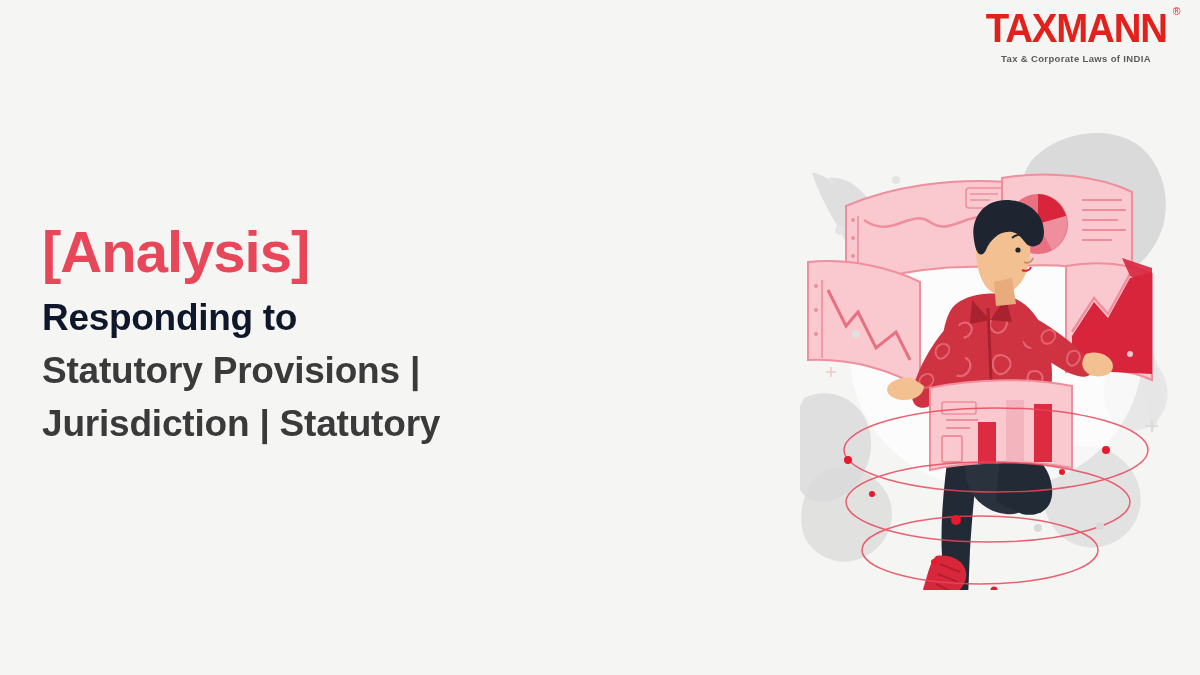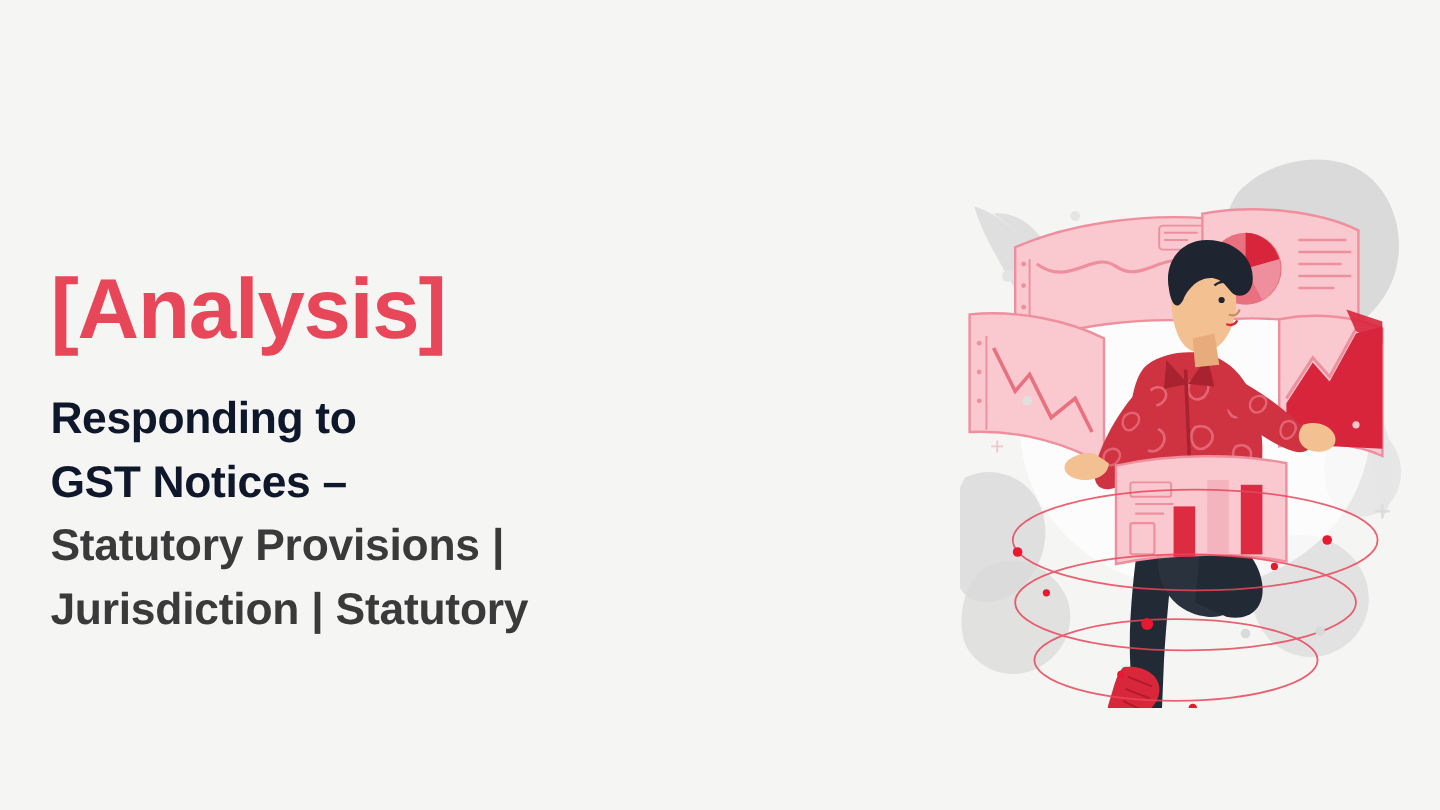--- a/index.html
+++ b/index.html
@@ -53,26 +53,26 @@
     white-space:nowrap;
   }
 
   
   #text-block {
     position:absolute;
     left:42px; top:222px;
     width:640px;
   }
   #headline {
-    font-size:71px;
+    font-size:58px;
     font-weight:bold;
     color:#e8475a;
     letter-spacing:-1px;
     line-height:1.05;
-    margin-bottom:25px;
+    margin-bottom:8px;
   }
   .sub-strong {
     font-size:37px;
     font-weight:bold;
     color:#0f172a;
     line-height:1.44;
     letter-spacing:-0.3px;
   }
   .sub-light {
     font-size:37px;
@@ -88,25 +88,31 @@
     right:10px; top:120px;
     width:390px; height:470px;
   }
   #illustration svg { width:100%; height:100%; display:block; }
 </style>
 </head>
 <body>
 
 <div id="banner">
 
+  <div id="logo-area">
+    <div id="logo-wordmark">
+      <span>TAXMANN</span>
+      <span id="logo-reg">®</span>
+    </div>
+    <div id="logo-tagline">Tax &amp; Corporate Laws of INDIA</div>
+  </div>
 
   <div id="text-block">
     <div id="headline">[Analysis]</div>
     <div class="sub-strong">Responding to</div>
-    <div class="sub-strong">GST Notices –</div>
     <div class="sub-light">Statutory Provisions |</div>
     <div class="sub-light">Jurisdiction | Statutory</div>
   </div>
 
   <div id="illustration">
     <svg viewBox="0 0 390 470" xmlns="http://www.w3.org/2000/svg">
 
       <g>
         <path d="M232 40 C262 8 318 4 344 30 C372 58 372 104 350 132
                  C330 158 300 172 278 160 C258 150 262 124 248 110

